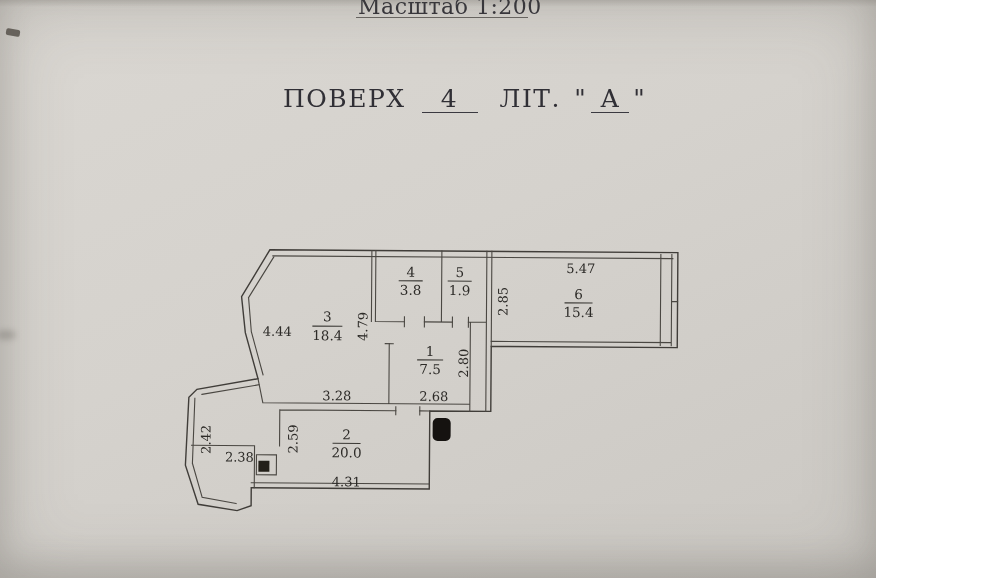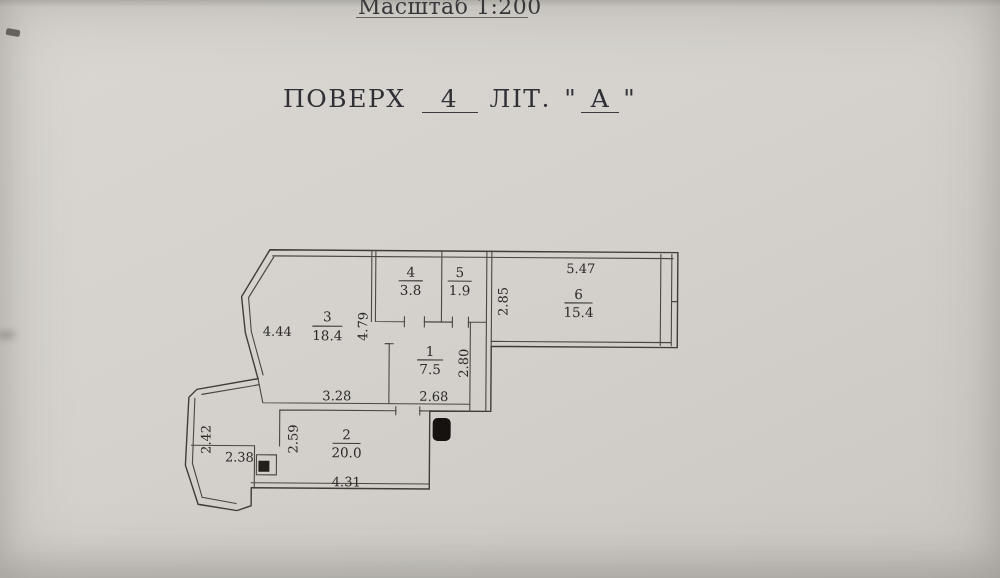--- a/index.html
+++ b/index.html
@@ -1,18 +1,18 @@
 <!DOCTYPE html>
 <html><head>
 <meta charset="utf-8">
 <style>
   html,body{margin:0;padding:0;}
   .paper{
     position:relative;
-    width:1000px;height:578px;
+    width:876px;height:578px;
     overflow:hidden;
     background:linear-gradient(155deg,#dad7d2 0%,#d5d2cd 45%,#cbc8c3 100%);
     font-family:"DejaVu Serif","Liberation Serif",serif;
     color:#2e2d31;
   }
   .vignette{
     position:absolute;inset:0;pointer-events:none;
     box-shadow:inset 0 0 70px rgba(95,90,84,.28), inset 0 -14px 30px rgba(95,90,84,.18);
   }
   .top-edge{
@@ -35,21 +35,21 @@
   .blank{
     display:inline-block;min-width:56px;text-align:center;
     border-bottom:1.6px solid #3a3940;margin:0 12px 0 16px;
     line-height:1.05;
   }
   .blank-small{
     display:inline-block;min-width:38px;text-align:center;
     border-bottom:1.6px solid #3a3940;
     line-height:1.05;
   }
-  .lit{}
+  .lit{margin-left:10px;}
   .quote{margin:0 4px;}
   .scan-mark-a{
     position:absolute;left:6px;top:29px;width:14px;height:7px;
     background:#4d4842;border-radius:2px;transform:rotate(10deg);opacity:.8;
   }
   .scan-mark-b{
     position:absolute;left:-4px;top:330px;width:20px;height:10px;
     background:#8d8983;border-radius:50%;filter:blur(3px);opacity:.5;
   }
   svg{position:absolute;left:0;top:0;}

